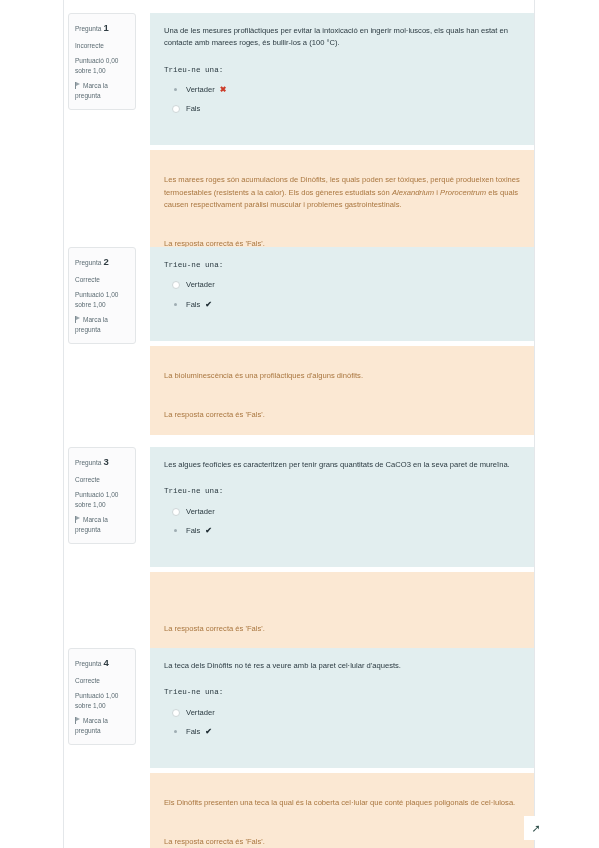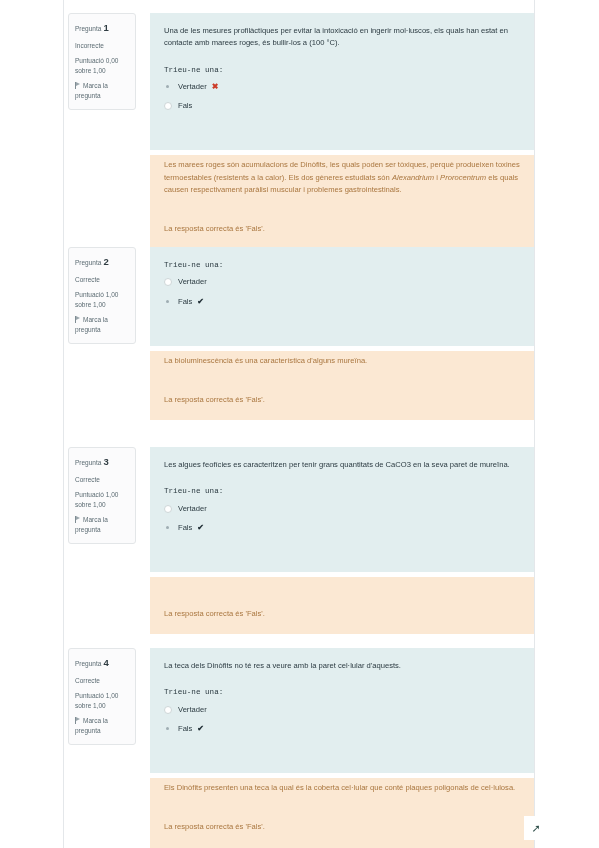--- a/index.html
+++ b/index.html
@@ -86,30 +86,30 @@
     width: 0; height: 0;
     border-top: 2px solid transparent;
     border-bottom: 2px solid transparent;
     border-left: 4px solid #9aa6ac;
   }
 
   
   .qbody {
     margin-left: 86px;
     background: #e2eeef;
-    padding: 12px 14px 38px 14px;
+    padding: 12px 14px 22px 14px;
     color: #2b3a41;
     font-size: 7.6px;
     line-height: 1.62;
   }
   .qtext { margin: 0 0 14px 0; }
 
   .prompt { margin: 0 0 5px 0; font-family: Liberation Mono, monospace; }
 
-  .answers { margin: 0; padding: 0; list-style: none; }
+  .answers { margin: 8px; padding: 0; list-style: none; }
   .answer {
     display: flex;
     align-items: center;
     margin-bottom: 7px;
     min-height: 10px;
   }
   .answer:last-child { margin-bottom: 0; }
 
   .radio {
     width: 8px; height: 8px;
@@ -144,21 +144,21 @@
     font-weight: bold;
   }
   .mark.wrong { color: #cc3c29; }
   .mark.right { color: #1d2b32; }
 
   
   .feedback {
     margin-left: 86px;
     margin-top: 5px;
     background: #fbe8d3;
-    padding: 4px 14px 14px 14px;
+    padding: 24px 14px 14px 14px;
     color: #a9763f;
     font-size: 7.6px;
     line-height: 1.62;
   }
   .feedback p { margin: 0 0 9px 0; }
   .feedback p:last-child { margin-bottom: 0; margin-top: 27px; }
   .feedback i { font-style: italic; }
 
   
   .scroll-top {
@@ -233,21 +233,21 @@
               <span class="label">Vertader</span>
             </li>
             <li class="answer">
               <span class="radio on"></span>
               <span class="label">Fals</span>
               <span class="mark right">✔</span>
             </li>
           </ul>
         </div>
         <div class="feedback">
-          <p><span>La bioluminescència és una característica d'alguns mureïna.</span></p>
+          <p><span>La bioluminescència és una profilàctiques d'alguns dinòfits.</span></p>
           <p><span>La resposta correcta és 'Fals'.</span></p>
         </div>
       </div>
       <div class="question" style="position: absolute; top: 447px; left: 0px; width: 470px;">
         <div class="qinfo">
           <div class="row"><span>Pregunta</span><span class="qnum">3</span></div>
           <div class="row">Correcte</div>
           <div class="row">
             <div>Puntuació 1,00</div>
             <div>sobre 1,00</div>

